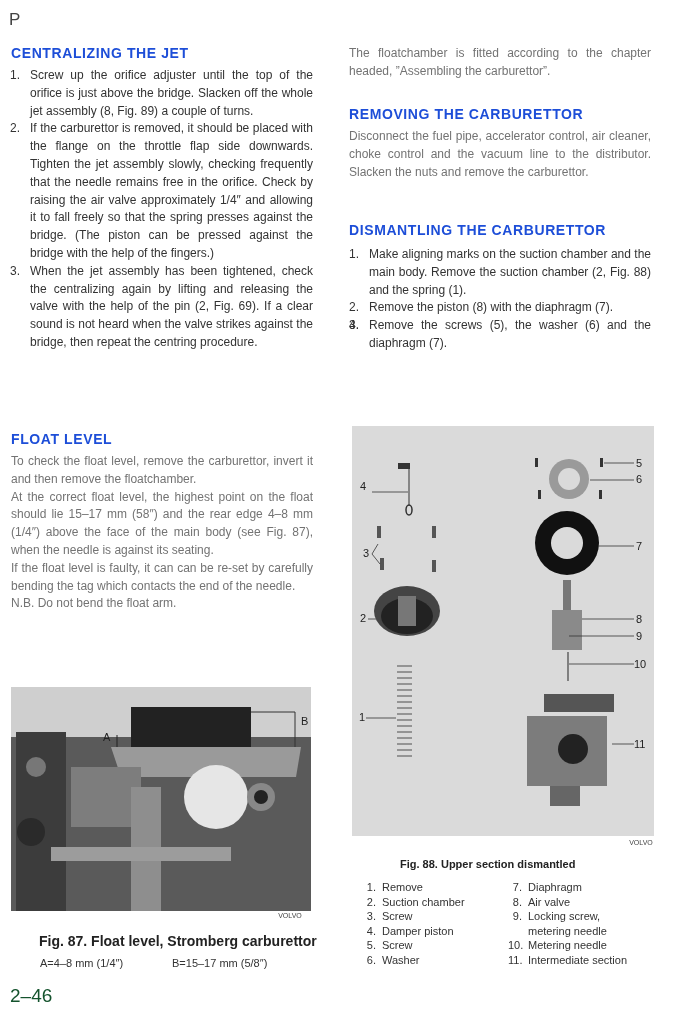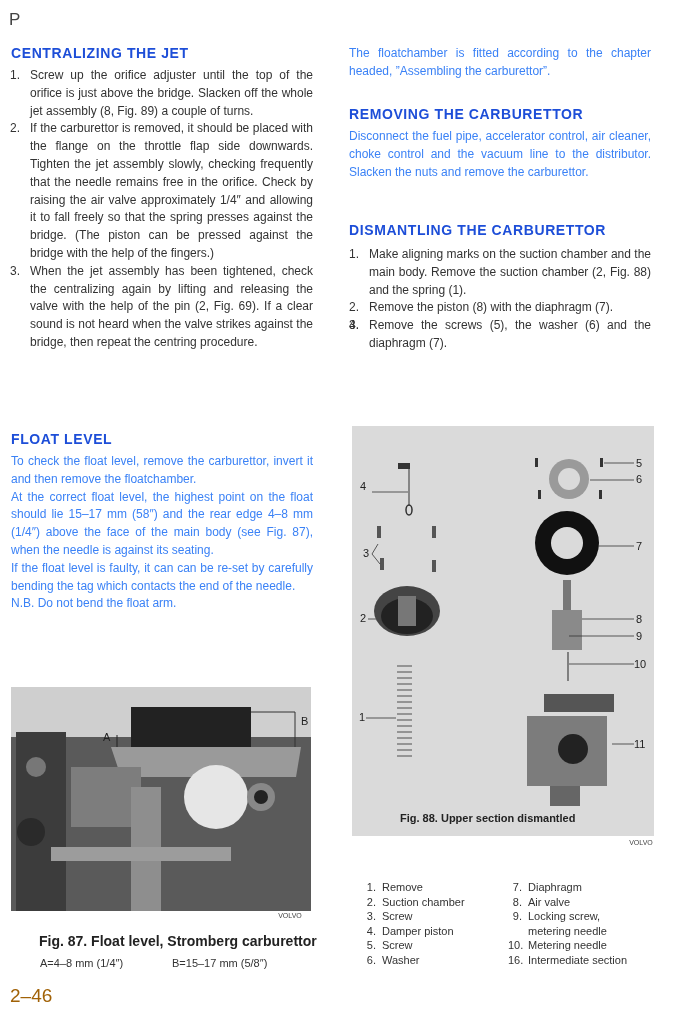--- a/index.html
+++ b/index.html
@@ -1,32 +1,32 @@
 <!DOCTYPE html>
 <html><head>
 <meta charset="utf-8">
 <style>
   html,body{margin:0;padding:0;background:#fff;}
   body{width:675px;height:1017px;position:relative;overflow:hidden;
        font-family:"Liberation Sans",sans-serif;color:#2a2a2a;}
   .abs{position:absolute;}
   .marker{left:9px;top:10px;font-size:17px;color:#444;}
   .h{font-weight:bold;font-size:14px;letter-spacing:0.6px;color:#1d4ed8;}
-  .p{font-size:12px;line-height:17.8px;text-align:justify;color:#3b82f6;}
+  .p{font-size:12px;line-height:17.8px;text-align:justify;color:#737373;}
   .ol{margin:0;padding:0;list-style:none;}
   .ol li{position:relative;padding-left:20px;font-size:12px;line-height:17.8px;text-align:justify;color:#333;}
   .ol li .n{position:absolute;left:0;top:0;}
   .fig{background:#dcdcdc;overflow:hidden;}
   .cap{font-weight:bold;font-size:11px;color:#222;}
   .legend{font-size:11px;line-height:14.6px;color:#333;}
   .legend div{position:relative;padding-left:20px;}
   .legend .n{position:absolute;left:0;text-align:right;width:14px;}
   .callout{font-size:11px;color:#222;}
   .volvo{font-size:7px;color:#444;text-align:center;line-height:7px;}
-  .pageno{left:10px;top:985px;font-size:19px;color:#a16207;}
+  .pageno{left:10px;top:985px;font-size:19px;color:#14532d;}
 </style>
 </head>
 <body>
 
 <div class="abs marker">P</div>
 
 <div class="abs h" style="left:11px;top:45px;">CENTRALIZING THE JET</div>
 <ul class="abs ol" style="left:10px;top:67px;width:303px;">
   <li><span class="n">1.</span><span>Screw up the orifice adjuster until the top of the orifice is just above the bridge. Slacken off the whole jet assembly (8, Fig. 89) a couple of turns.</span></li>
   <li><span class="n">2.</span><span>If the carburettor is removed, it should be placed with the flange on the throttle flap side downwards. Tighten the jet assembly slowly, checking frequently that the needle remains free in the orifice. Check by raising the air valve approximately 1/4″ and allowing it to fall freely so that the spring presses against the bridge. (The piston can be pressed against the bridge with the help of the fingers.)</span></li>
@@ -155,32 +155,32 @@
   <span class="abs callout" style="left:7px;top:285px;">1</span>
   <span class="abs callout" style="left:284px;top:31px;">5</span>
   <span class="abs callout" style="left:284px;top:47px;">6</span>
   <span class="abs callout" style="left:284px;top:114px;">7</span>
   <span class="abs callout" style="left:284px;top:187px;">8</span>
   <span class="abs callout" style="left:284px;top:204px;">9</span>
   <span class="abs callout" style="left:282px;top:232px;">10</span>
   <span class="abs callout" style="left:282px;top:312px;">11</span>
 </div>
 <div class="abs volvo" style="left:624px;top:839px;width:34px;">VOLVO</div>
-<div class="abs cap" style="left:400px;top:812px;">Fig. 88.   Upper section dismantled</div>
+<div class="abs cap" style="left:400px;top:858px;">Fig. 88.   Upper section dismantled</div>
 
 <div class="abs legend" style="left:362px;top:880px;width:140px;">
   <div><span class="n">1.</span><span>Remove</span></div>
   <div><span class="n">2.</span><span>Suction chamber</span></div>
   <div><span class="n">3.</span><span>Screw</span></div>
   <div><span class="n">4.</span><span>Damper piston</span></div>
   <div><span class="n">5.</span><span>Screw</span></div>
   <div><span class="n">6.</span><span>Washer</span></div>
 </div>
 <div class="abs legend" style="left:508px;top:880px;width:150px;">
   <div><span class="n">7.</span><span>Diaphragm</span></div>
   <div><span class="n">8.</span><span>Air valve</span></div>
   <div><span class="n">9.</span><span>Locking screw,</span></div>
   <div><span class="n"></span><span>metering needle</span></div>
   <div><span class="n">10.</span><span>Metering needle</span></div>
-  <div><span class="n">16.</span><span>Intermediate section</span></div>
+  <div><span class="n">11.</span><span>Intermediate section</span></div>
 </div>
 
 <div class="abs pageno">2–46</div>
 
 </body></html>

